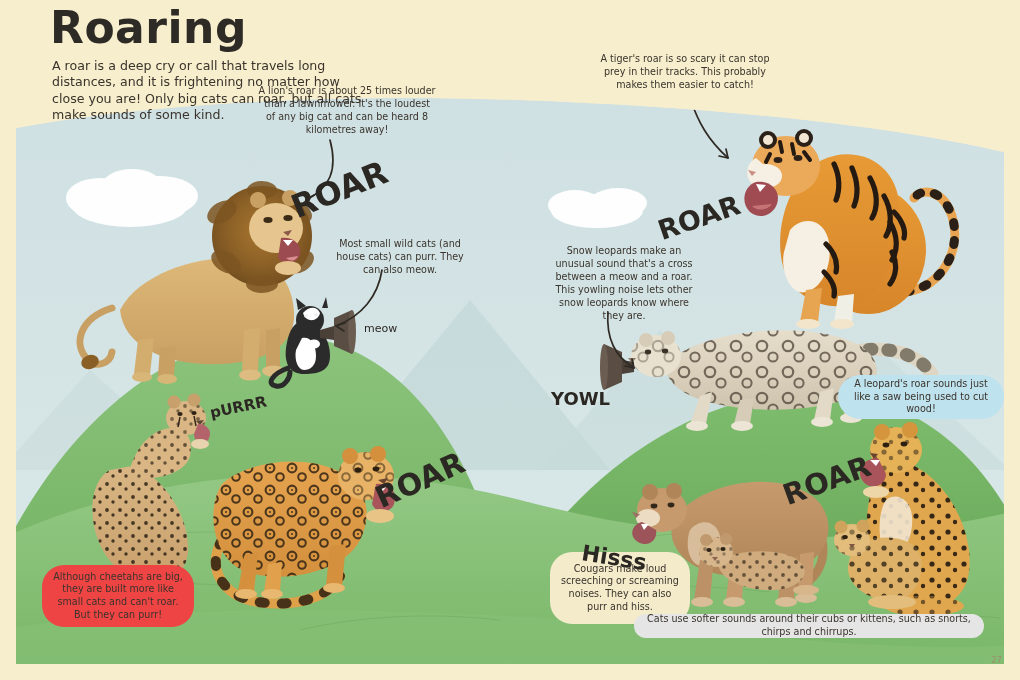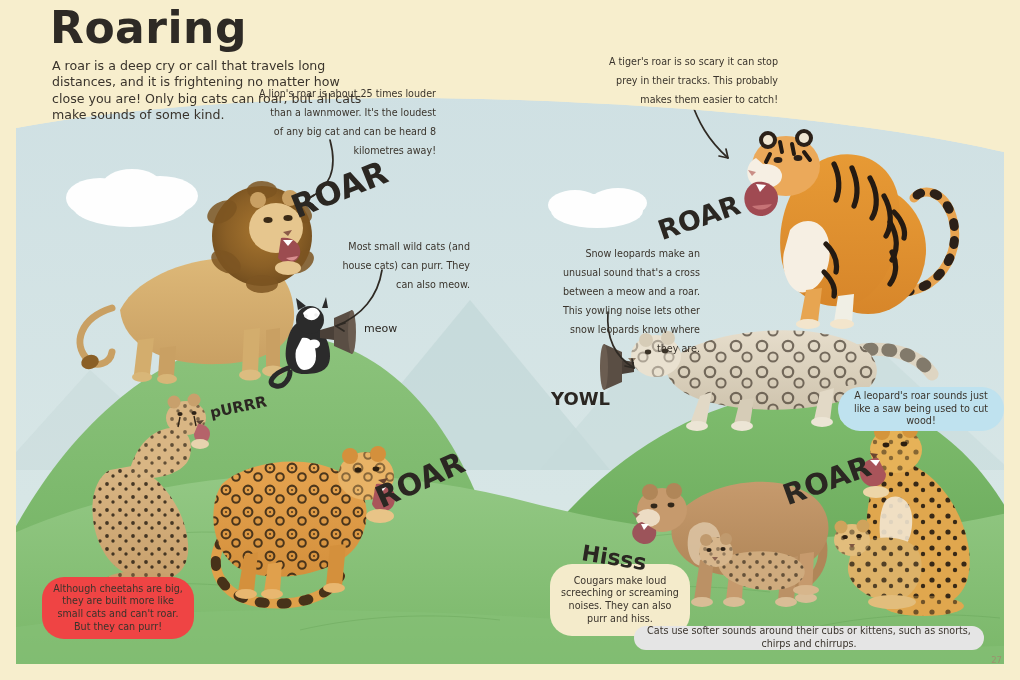--- a/index.html
+++ b/index.html
@@ -22,29 +22,29 @@
     font-weight:700;letter-spacing:0.5px;
     color:#2e2a25;
     font-family:"DejaVu Sans","Liberation Sans",sans-serif;
   }
   #intro{
     left:16px;top:58px;width:310px;
     font-size:12.6px;line-height:16.4px;color:#3a342c;
   }
 
   .callout{
-    position:absolute;text-align:right;
-    font-size:9.6px;line-height:19px;color:#3a342c;
+    position:absolute;text-align:center;
+    font-size:9.6px;line-height:13px;color:#3a342c;
   }
   .bubble{
     position:absolute;text-align:center;
     font-size:9.6px;line-height:12.6px;color:#3a342c;
     border-radius:22px;
     display:flex;align-items:center;justify-content:center;
-    padding:6px 10px;box-sizing:border-box;margin-top:12px;
+    padding:6px 10px;box-sizing:border-box;
   }
 
   .sfx{
     position:absolute;font-weight:700;color:#2b2722;
     white-space:nowrap;
   }
   .sfx-small{
     position:absolute;color:#2b2722;white-space:nowrap;
     font-size:11px;
   }

